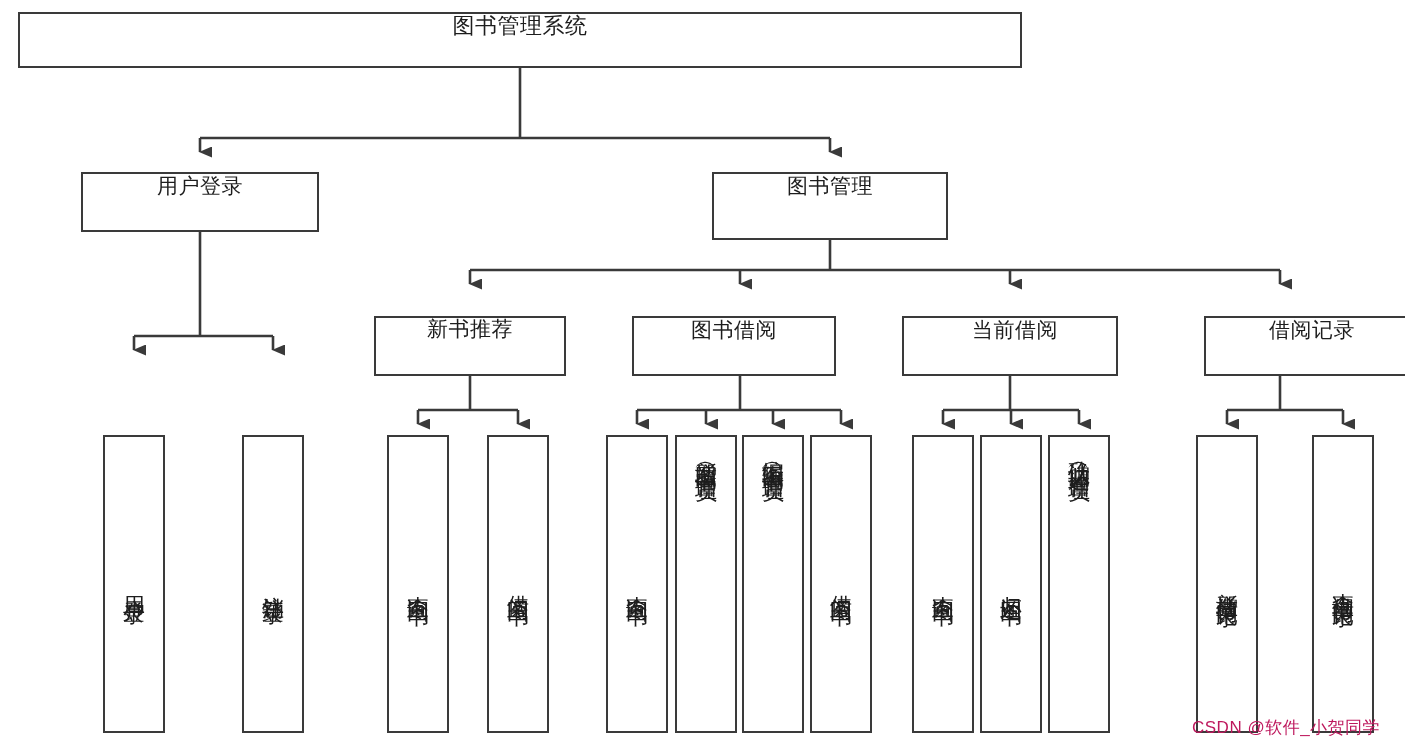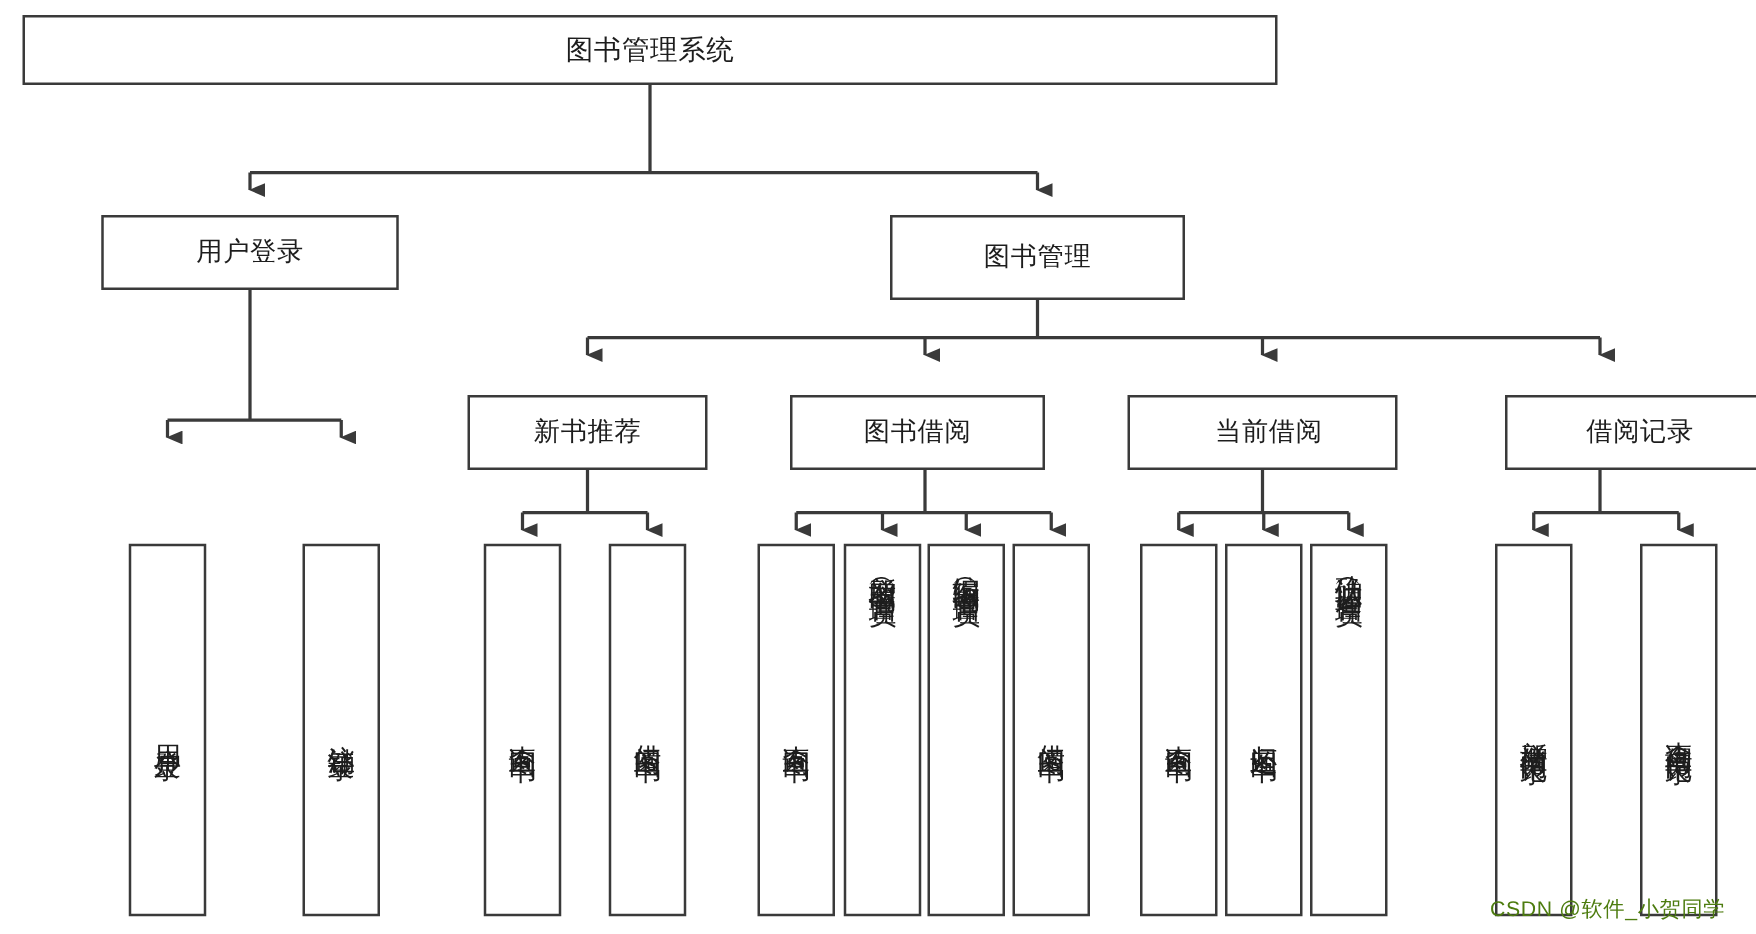--- a/index.html
+++ b/index.html
@@ -24,21 +24,20 @@
     width: 1405px;
     height: 747px;
     pointer-events: none;
   }
   .node {
     position: absolute;
     box-sizing: border-box;
     border: 2.5px solid #3a3a3a;
     background: #ffffff;
     display: flex;
-    align-items: center;
     justify-content: center;
     color: #1d1d1d;
     line-height: 1.12;
   }
   .node .lbl {
     display: block;
     text-align: center;
     white-space: pre-line;
   }
   .node.horiz .lbl {
@@ -179,15 +178,15 @@
         <span class="lbl">确认归还（管理员）</span>
       </div>
       <div class="node vert mid" style="left: 1196px; top: 435px; width: 62px; height: 298px;">
         <span class="lbl">新增借阅记录</span>
       </div>
       <div class="node vert mid" style="left: 1312px; top: 435px; width: 62px; height: 298px;">
         <span class="lbl">查询借阅记录</span>
       </div>
     </div>
 
-  <div class="watermark" style="left: 1192px; top: 716px; color: #4d7c0f;">CSDN @软件_小贺同学</div>
+  <div class="watermark" style="left: 1192px; top: 716px; color: #be185d;">CSDN @软件_小贺同学</div>
 
 </div>
 
 </body></html>

